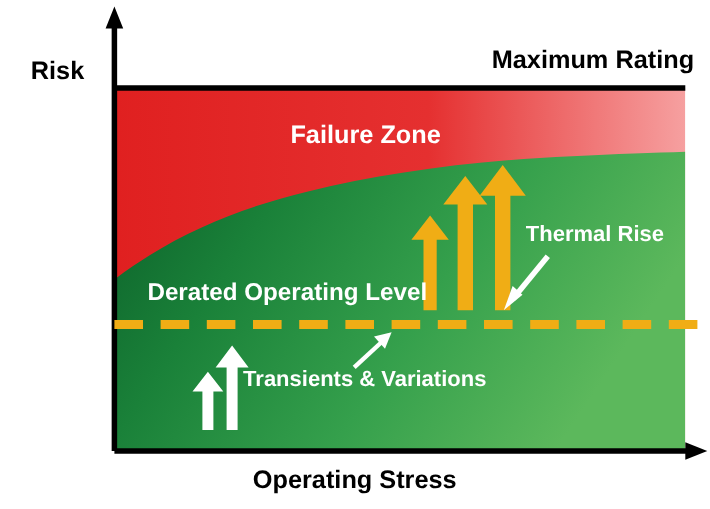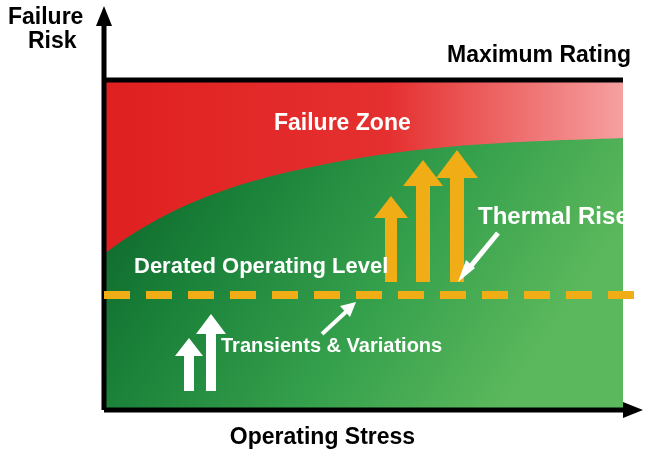--- a/index.html
+++ b/index.html
@@ -26,50 +26,51 @@
   }
   #axis-y-label {
     left: 8px;
     top: 4px;
     font-size: 23px;
     text-align: left;
   }
   #axis-y-label .l2 {
     display: block;
     padding-left: 20px;
+    margin-top: 48px;
   }
   #axis-x-label {
     left: 0;
     top: 424px;
     width: 645px;
     text-align: center;
     font-size: 23px;
   }
   #max-rating-label {
     right: 14px;
     top: 42px;
     font-size: 23px;
     margin-left: 12px;
   }
   #failure-zone-label {
-    left: 274px;
+    left: 264px;
     top: 110px;
     font-size: 23px;
     color: #ffffff;
   }
   #derated-label {
     left: 134px;
     top: 254px;
     font-size: 22px;
     color: #ffffff;
   }
   #thermal-rise-label {
     left: 478px;
     top: 203px;
-    font-size: 24px;
+    font-size: 20px;
     color: #ffffff;
   }
   #transients-label {
     left: 221px;
     top: 335px;
     font-size: 20px;
     color: #ffffff;
   }
   svg {
     position: absolute;
@@ -136,21 +137,21 @@
       <line x1="322" y1="334" x2="348" y2="310" stroke="#ffffff" stroke-width="4"></line>
       <polygon points="356,302 340,306 350,317" fill="#ffffff"></polygon>
     </g>
 
     <g>
       <path d="M184,391 L184,356 L175,356 L189,338 L203,356 L194,356 L194,391 Z" fill="#ffffff"></path>
       <path d="M206,391 L206,334 L196,334 L211,314 L226,334 L216,334 L216,391 Z" fill="#ffffff"></path>
     </g>
   </svg>
 
-  <div class="lbl" id="axis-y-label"><span>Failure</span><span class="l2">Risk</span></div>
+  <div class="lbl" id="axis-y-label"><span class="l2">Risk</span></div>
 
   <div class="lbl" id="axis-x-label">Operating Stress</div>
 
   <div class="lbl" id="max-rating-label">Maximum Rating</div>
 
   <div class="lbl" id="failure-zone-label">Failure Zone</div>
 
   <div class="lbl" id="derated-label">Derated Operating Level</div>
 
   <div class="lbl" id="thermal-rise-label">Thermal Rise</div>

